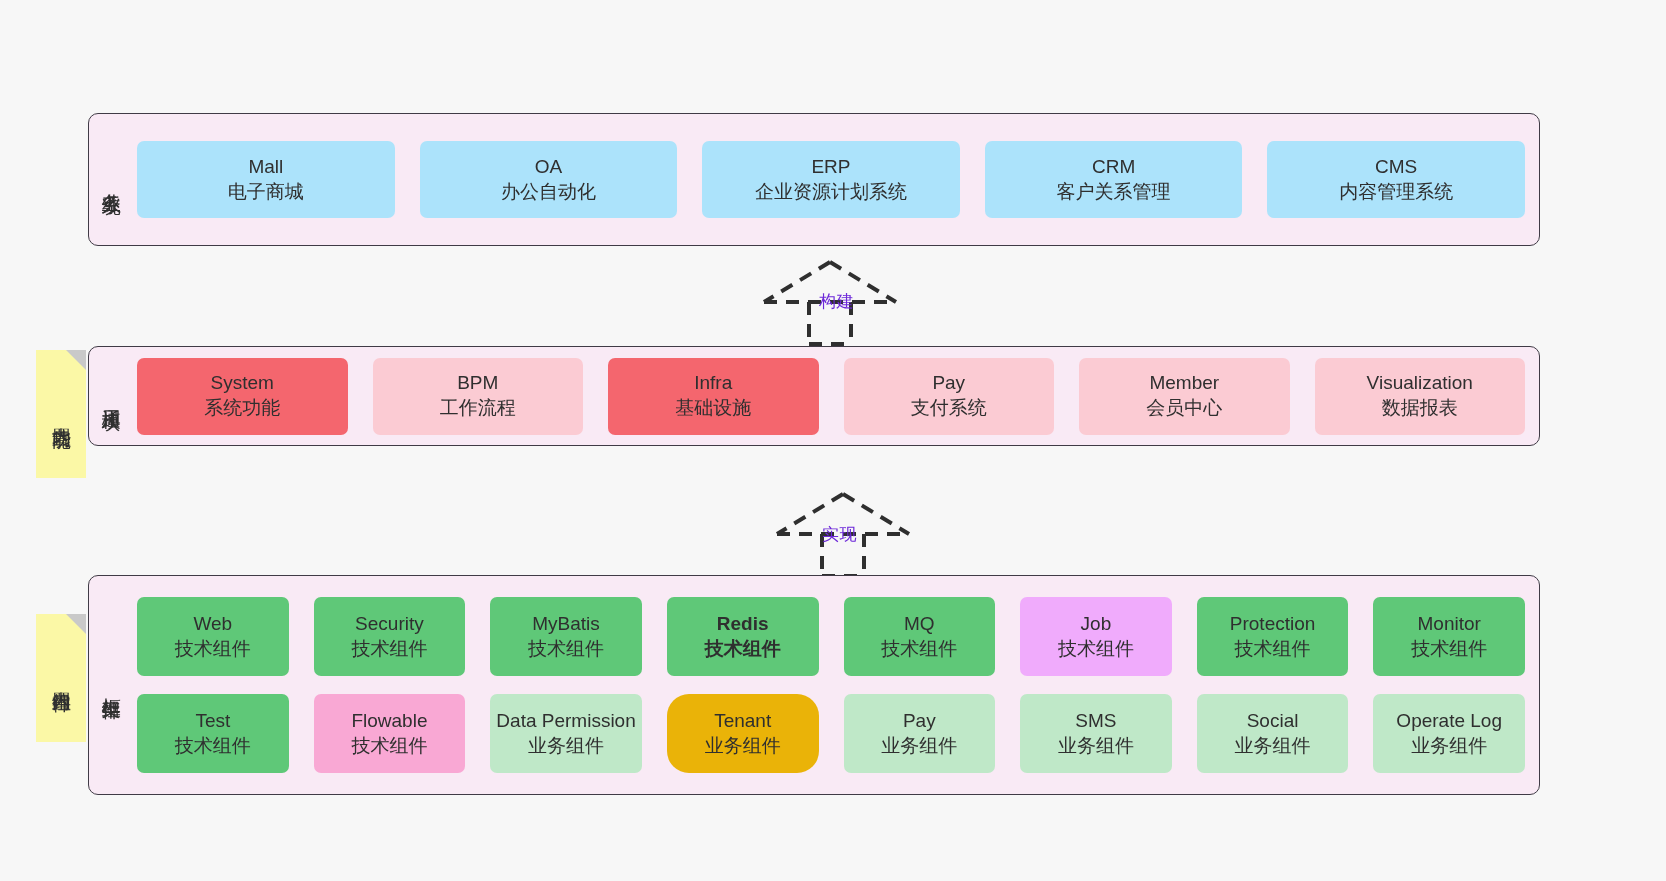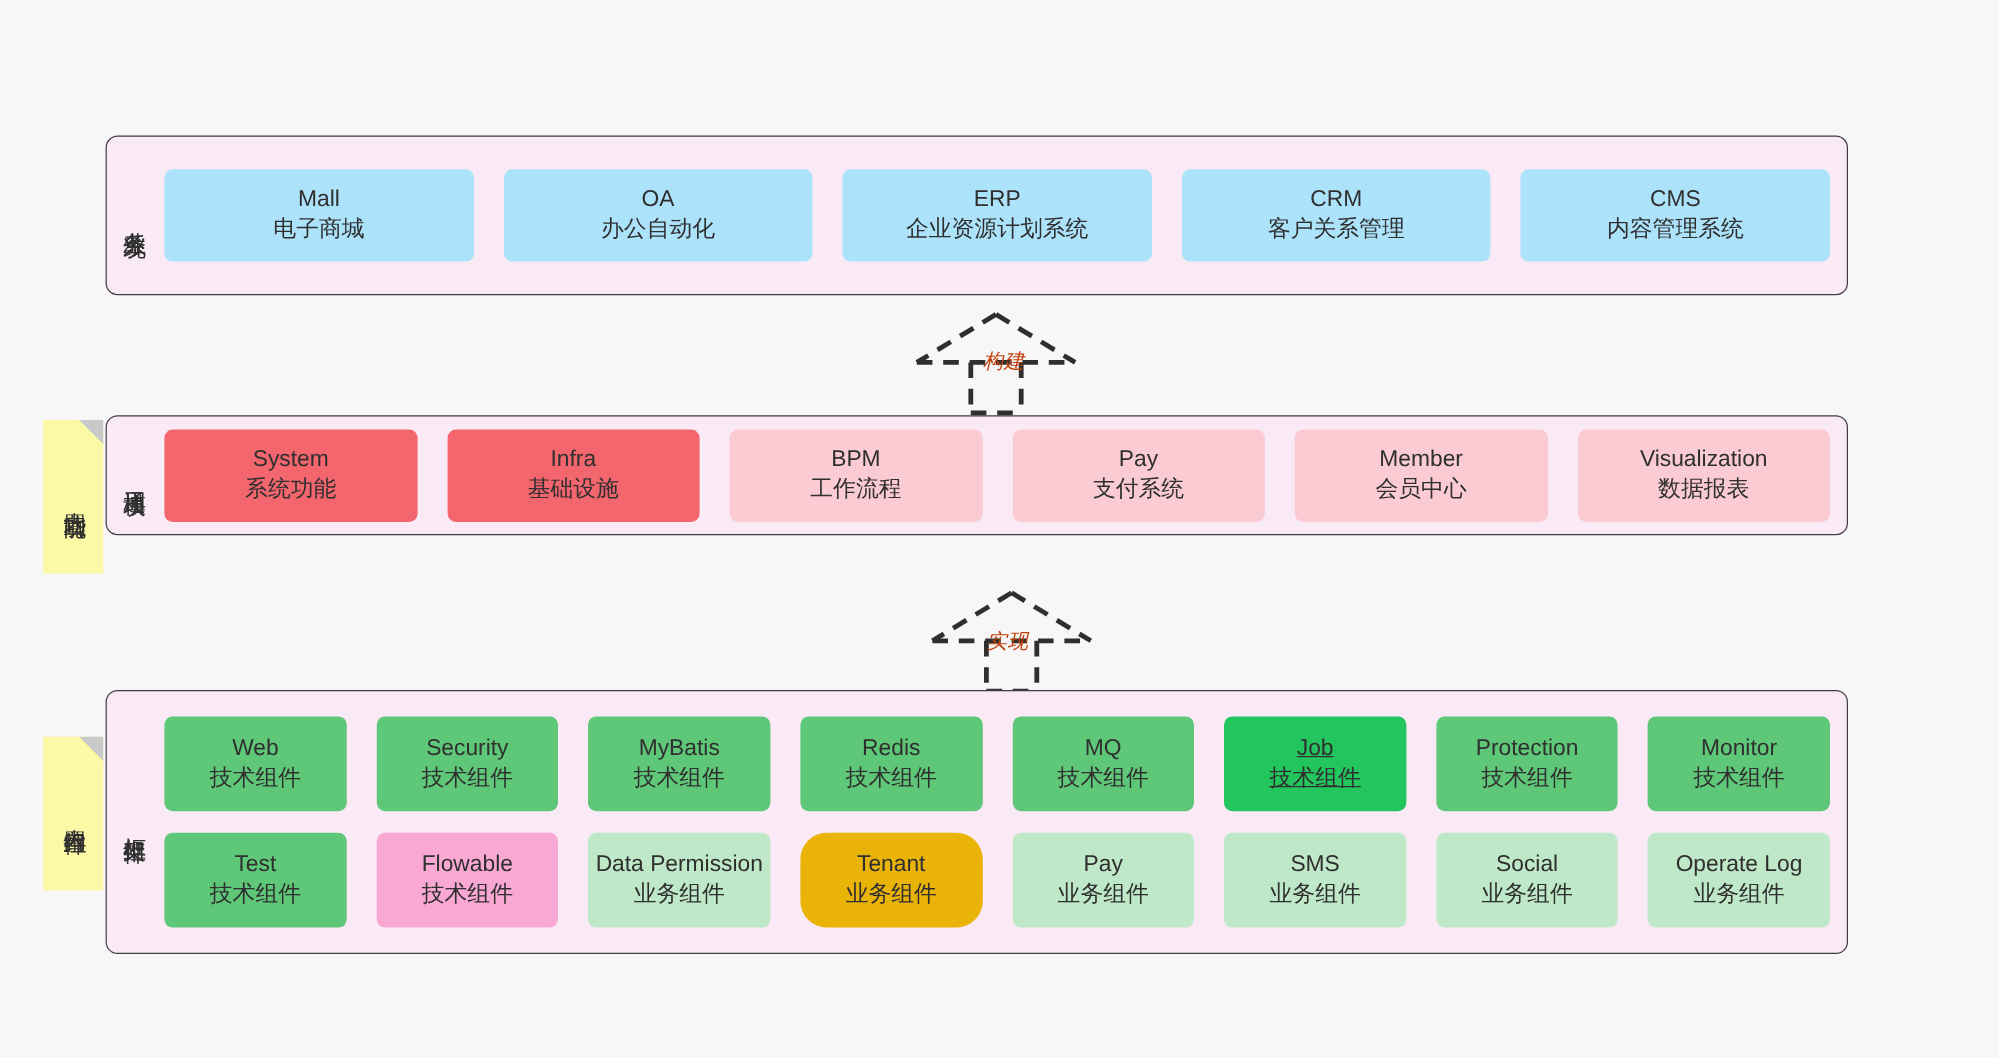--- a/index.html
+++ b/index.html
@@ -110,25 +110,24 @@
     border-top:20px solid #c9c9c9;
   }
   #note-common{left:36px;top:350px;height:128px;}
   #note-framework{left:36px;top:614px;height:128px;}
 
   
   .arrow-svg{position:absolute;overflow:visible;}
   .arrow-label{
     position:absolute;
     font-size:17px;
-    color:#c2410c;
+    color:#6d28d9;
     background:transparent;
     white-space:nowrap;
     letter-spacing:0.5px;
-    font-style:italic;
   }
   #arrow-build{left:755px;top:258px;width:150px;height:85px;}
   #arrow-build-label{left:819px;top:290px;}
   #arrow-impl{left:768px;top:490px;width:150px;height:85px;}
   #arrow-impl-label{left:822px;top:523px;}
 </style>
 </head>
 <body>
 
 <div id="stage">
@@ -177,27 +176,27 @@
   </div>
 
   <div class="layer" id="layer-common">
     <div class="layer-title">通用模块</div>
     <div class="layer-body">
       <div class="row">
         <div class="cell c-red" style="background: rgb(244, 102, 110);">
           <span class="l1">System</span>
           <span class="l2">系统功能</span>
         </div>
+        <div class="cell c-pink" style="background: rgb(251, 203, 211);">
+          <span class="l1">BPM</span>
+          <span class="l2">工作流程</span>
+        </div>
         <div class="cell c-red" style="background: rgb(244, 102, 110);">
           <span class="l1">Infra</span>
           <span class="l2">基础设施</span>
-        </div>
-        <div class="cell c-pink" style="background: rgb(251, 203, 211);">
-          <span class="l1">BPM</span>
-          <span class="l2">工作流程</span>
         </div>
         <div class="cell c-pink" style="background: rgb(251, 203, 211);">
           <span class="l1">Pay</span>
           <span class="l2">支付系统</span>
         </div>
         <div class="cell c-pink" style="background: rgb(251, 203, 211);">
           <span class="l1">Member</span>
           <span class="l2">会员中心</span>
         </div>
         <div class="cell c-pink" style="background: rgb(251, 203, 211);">
@@ -233,29 +232,29 @@
           <span class="l2">技术组件</span>
         </div>
         <div class="cell c-green" style="background: rgb(95, 200, 120);">
           <span class="l1">Security</span>
           <span class="l2">技术组件</span>
         </div>
         <div class="cell c-green" style="background: rgb(95, 200, 120);">
           <span class="l1">MyBatis</span>
           <span class="l2">技术组件</span>
         </div>
-        <div class="cell c-green" style="background: rgb(95, 200, 120);">
+        <div class="cell c-green" style="background: rgb(95, 200, 120); font-weight: bold;">
           <span class="l1">Redis</span>
           <span class="l2">技术组件</span>
         </div>
         <div class="cell c-green" style="background: rgb(95, 200, 120);">
           <span class="l1">MQ</span>
           <span class="l2">技术组件</span>
         </div>
-        <div class="cell c-green" style="background: #22c55e; text-decoration: underline;">
+        <div class="cell c-green" style="background: #f0abfc;">
           <span class="l1">Job</span>
           <span class="l2">技术组件</span>
         </div>
         <div class="cell c-green" style="background: rgb(95, 200, 120);">
           <span class="l1">Protection</span>
           <span class="l2">技术组件</span>
         </div>
         <div class="cell c-green" style="background: rgb(95, 200, 120);">
           <span class="l1">Monitor</span>
           <span class="l2">技术组件</span>

